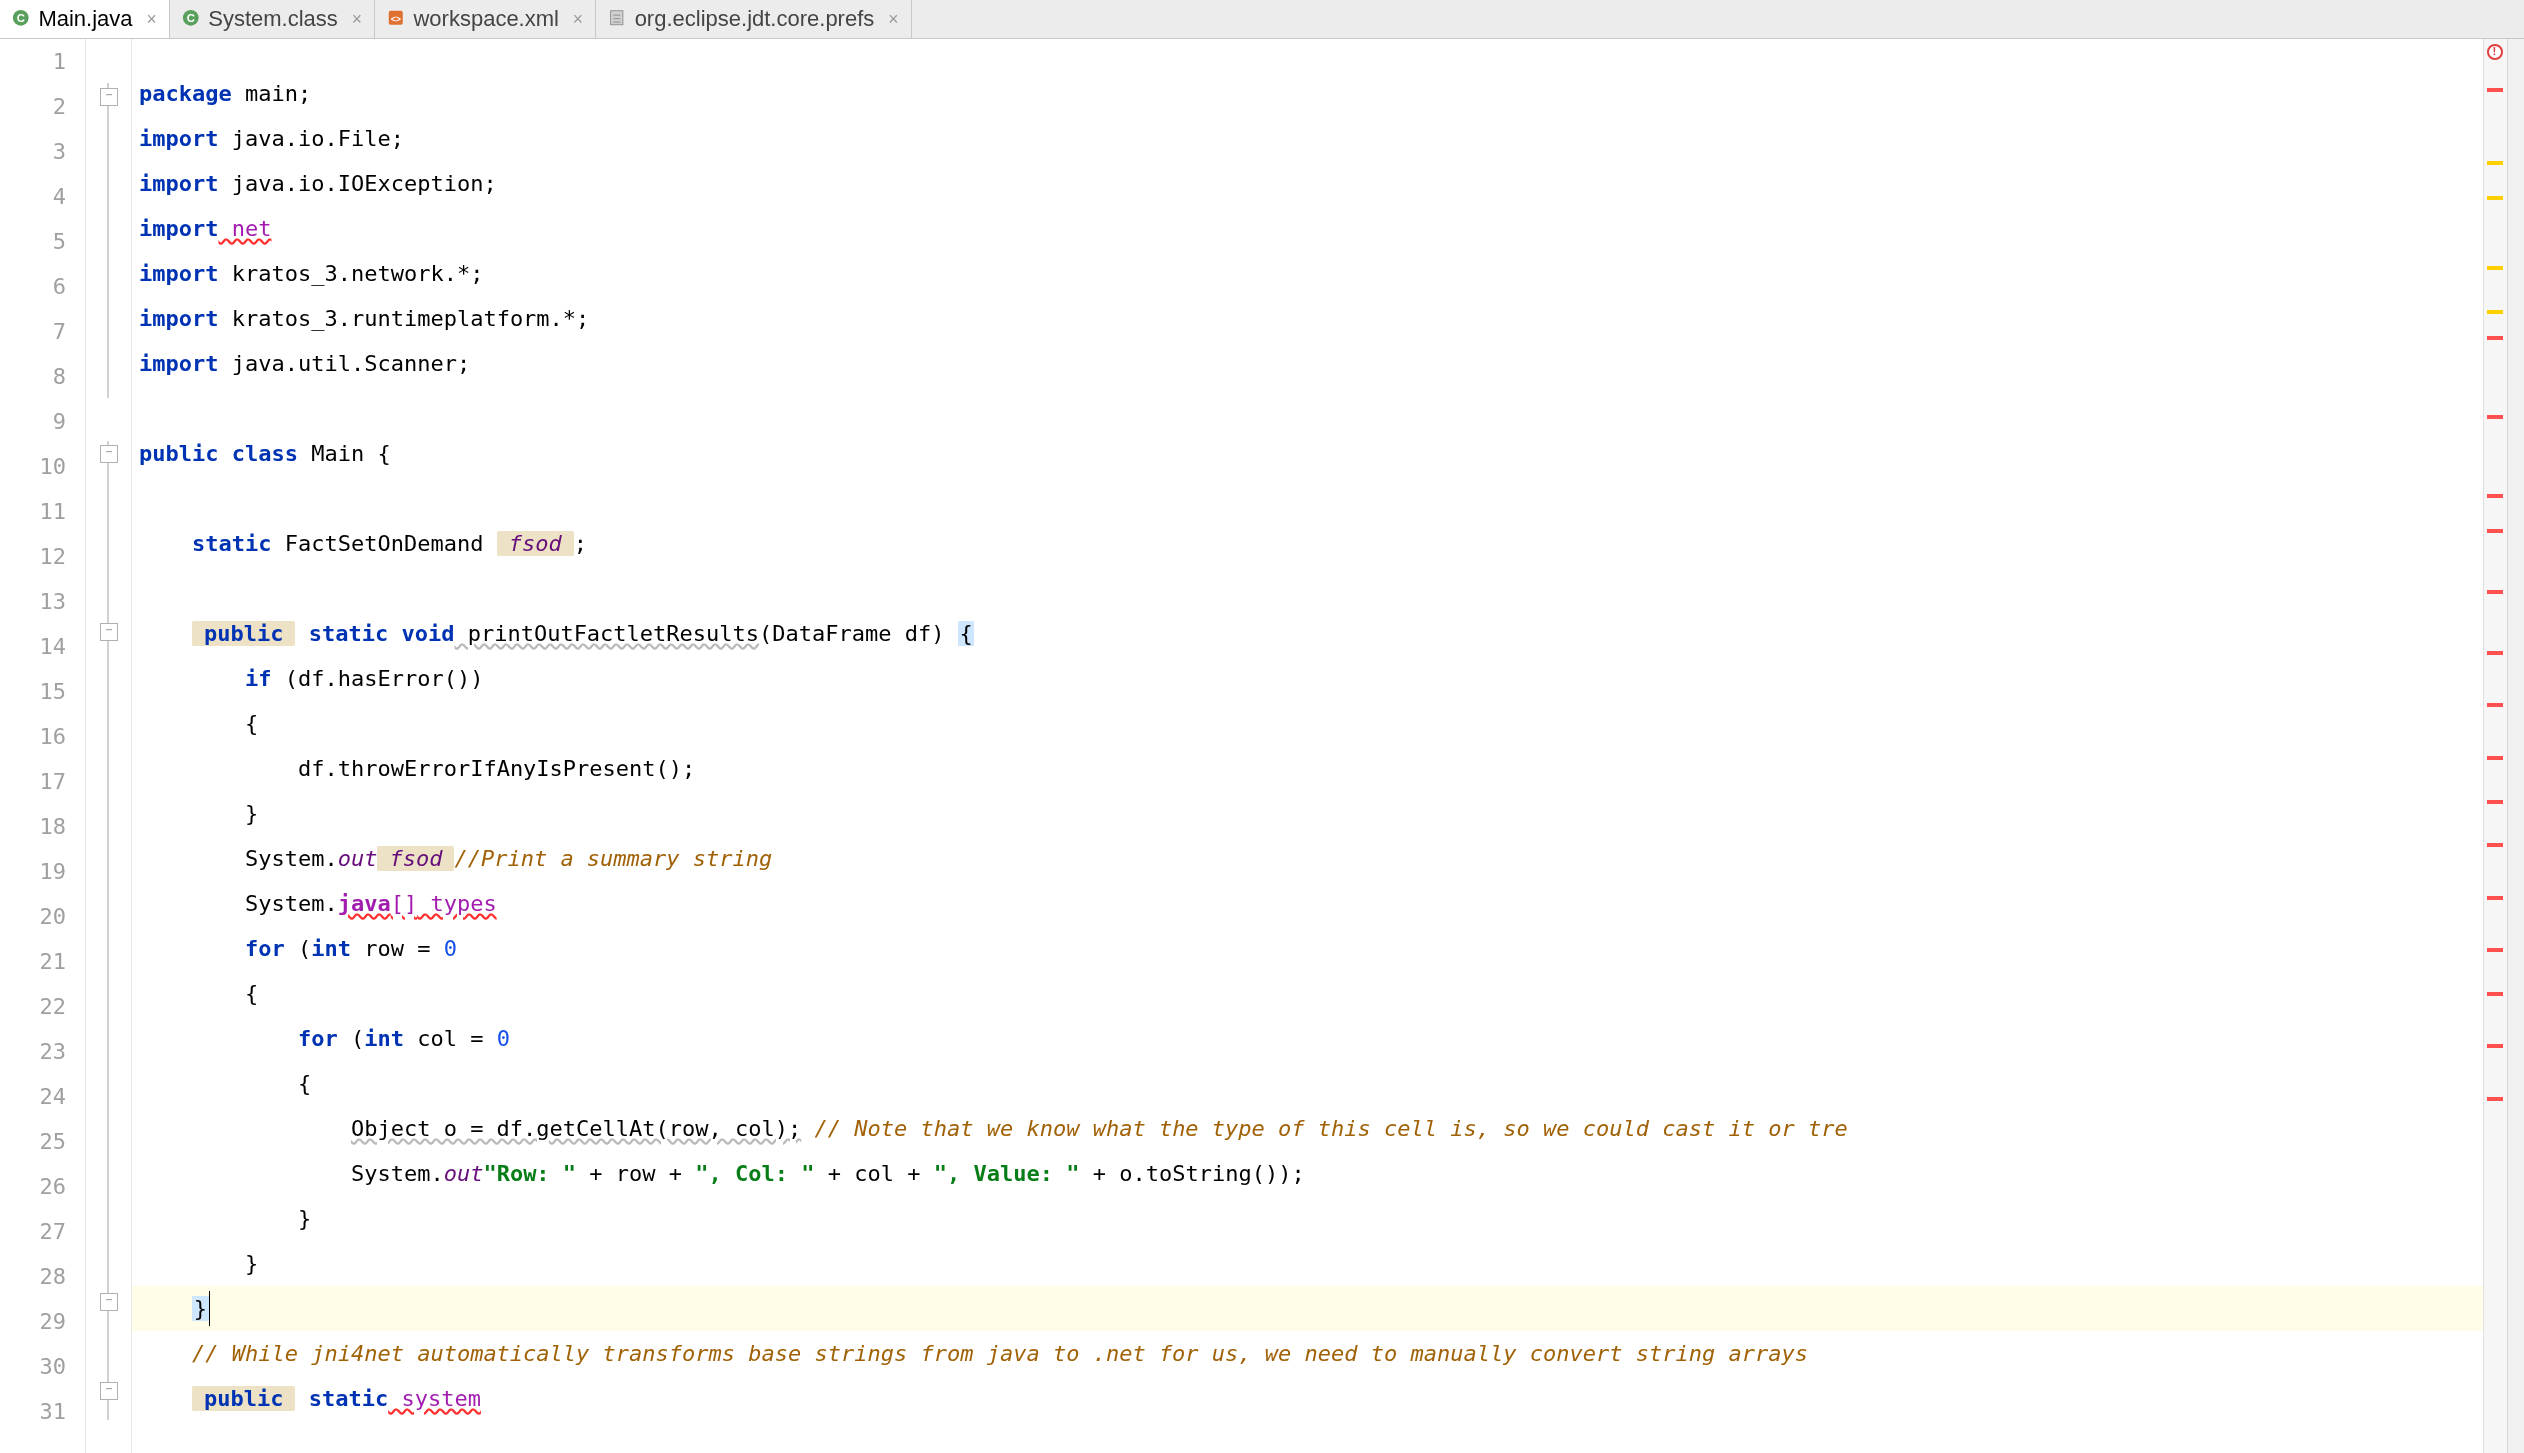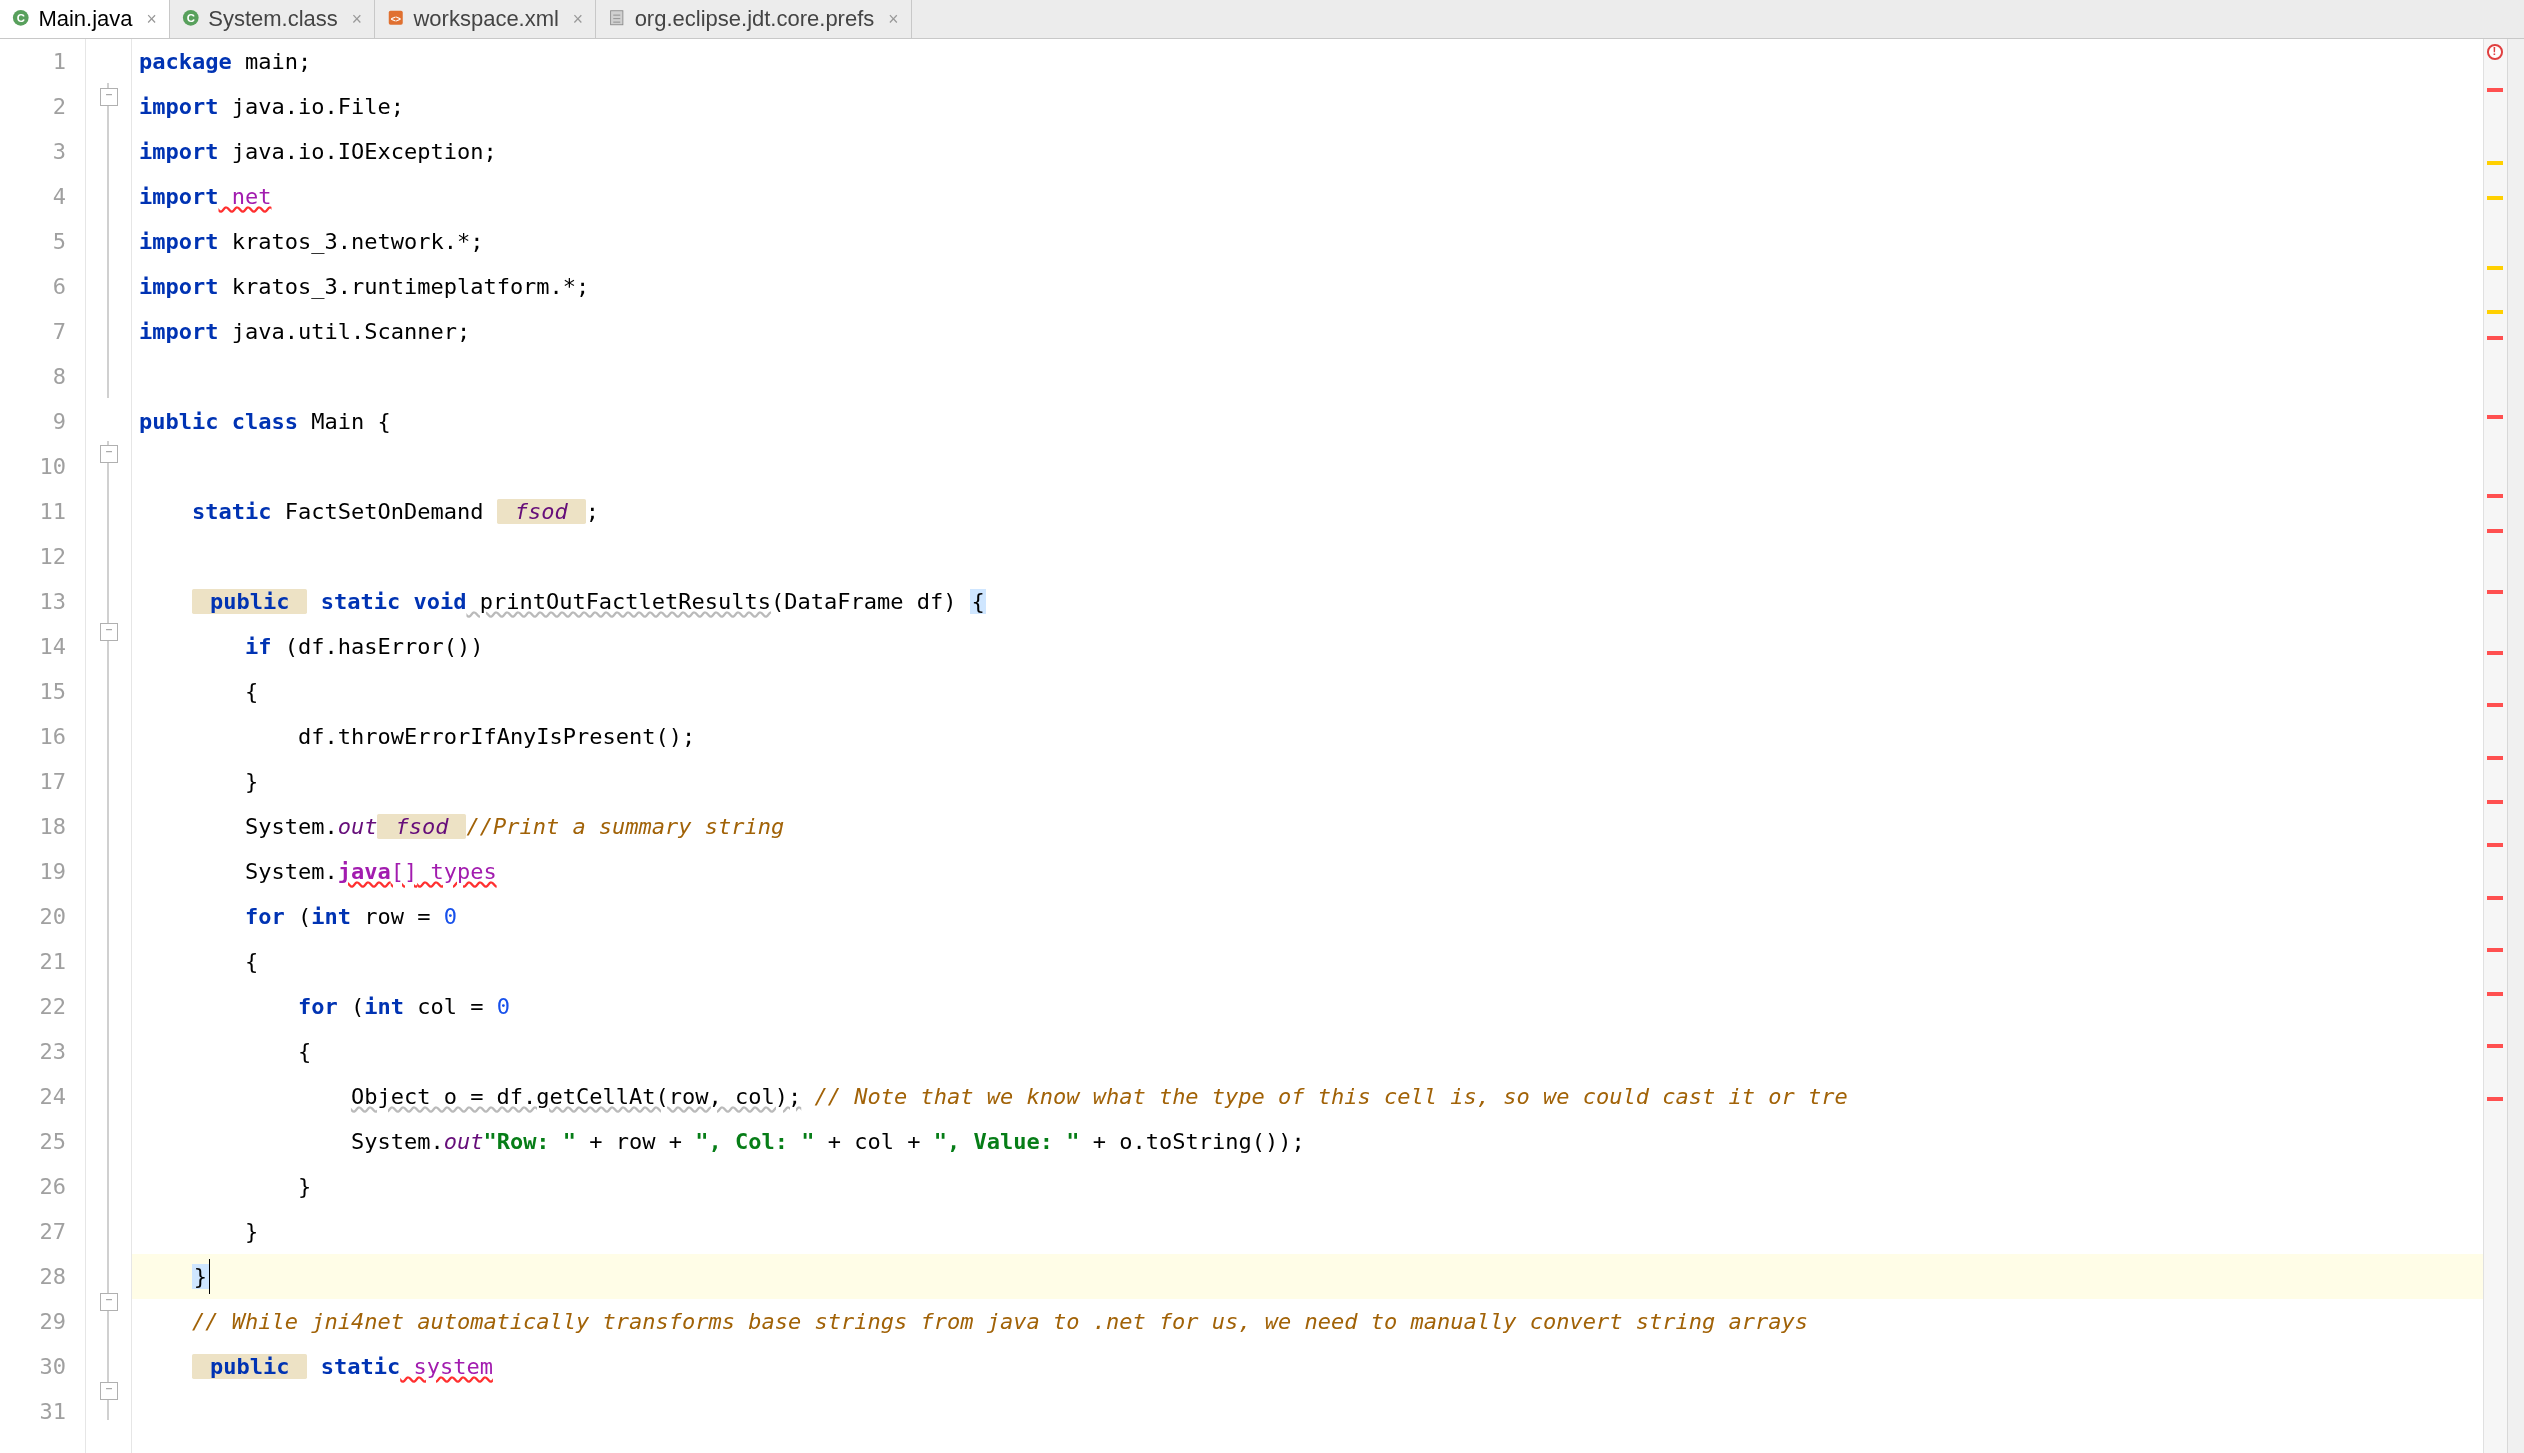--- a/index.html
+++ b/index.html
@@ -9,30 +9,30 @@
   .tab .close{color:#999;font-size:17.5px;margin-left:5.2px;}
   .tab svg{width:17.5px;height:17.5px;}
   .editor-wrap{display:flex;height:calc(1453px - 38px);}
   .gutter{width:86px;background:#fff;border-right:0.9px solid #e6e6e6;font-family:"Consolas","Menlo",monospace;font-size:22px;color:#a0a0a0;text-align:right;padding-right:19px;box-sizing:border-box;}
   .gutter .ln{height:45px;line-height:45px;position:relative;}
   .gutter .ln .run-icon{position:absolute;right:-40px;top:50%;transform:translateY(-50%);color:#4caf50;}
   .gutter .ln .at-icon{position:absolute;right:-40px;top:50%;transform:translateY(-50%);color:#888;font-weight:bold;font-size:21px;}
   .fold-col{width:45px;border-right:0.9px solid #e6e6e6;background:#fff;position:relative;}
   .fold-col .bar{position:absolute;left:21px;width:1.7px;background:#d0d0d0;}
   .fold-col .fm{position:absolute;left:14px;width:15.7px;height:15.7px;border:0.9px solid #b0b0b0;background:#fff;font-size:12.2px;line-height:12.2px;text-align:center;color:#888;cursor:pointer;}
-  .code{flex:1;font-family:"Consolas","Menlo",monospace;font-size:22px;background:#fff;position:relative;}
+  .code{flex:1;font-family:"Consolas","Menlo",monospace;font-size:22px;background:#fff;position:relative;margin-top:32px;}
   .code .line{height:45px;line-height:45px;white-space:pre;padding-left:7px;}
   .code .line.cur{background:#fffde7;}
   .kw{color:#0033b3;font-weight:bold;}
   .err{color:#a21caf;text-decoration:underline wavy #ff3030;}
   .cm{color:#a16207;font-style:italic;}
   .str{color:#067d17;font-weight:bold;}
   .num{color:#1750eb;}
   .fld{color:#660e7a;font-style:italic;}
-  .hl-var{background:#ede2c5;padding:0 18px;border-radius:1.7px;}
+  .hl-var{background:#ede2c5;padding:0 12px;border-radius:1.7px;}
   .hl-brace{background:#cfe6ff;padding:0 1.7px;}
   .wavy-gray{text-decoration:underline wavy #bababa;}
   .caret{display:inline-block;width:1.7px;height:35px;background:#000;vertical-align:middle;margin-bottom:3.5px;}
   .err-strip{width:23px;background:#f6f6f6;border-left:0.9px solid #e0e0e0;position:relative;}
   .err-strip .mk{position:absolute;left:3.5px;width:15.7px;height:3.5px;}
   .err-strip .mk.red{background:#ff5050;}
   .err-strip .mk.yl{background:#ffd000;}
   .err-strip .top-err{position:absolute;top:5.2px;left:3.5px;width:15.7px;height:15.7px;border-radius:50%;background:#fff;border:2.6px solid #e04040;box-sizing:border-box;}
   .err-strip .top-err::after{content:"!";color:#e04040;font-weight:bold;font-size:11.4px;position:absolute;left:3.5px;top:-1.7px;}
   .vscroll{width:17.5px;background:#f0f0f0;border-left:0.9px solid #d8d8d8;}

